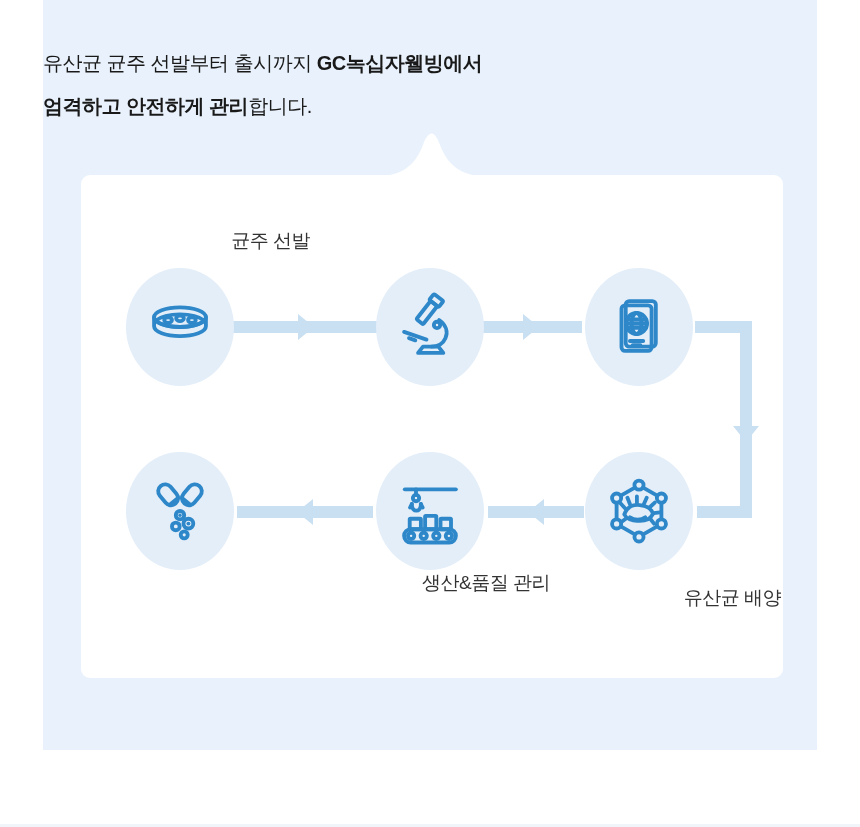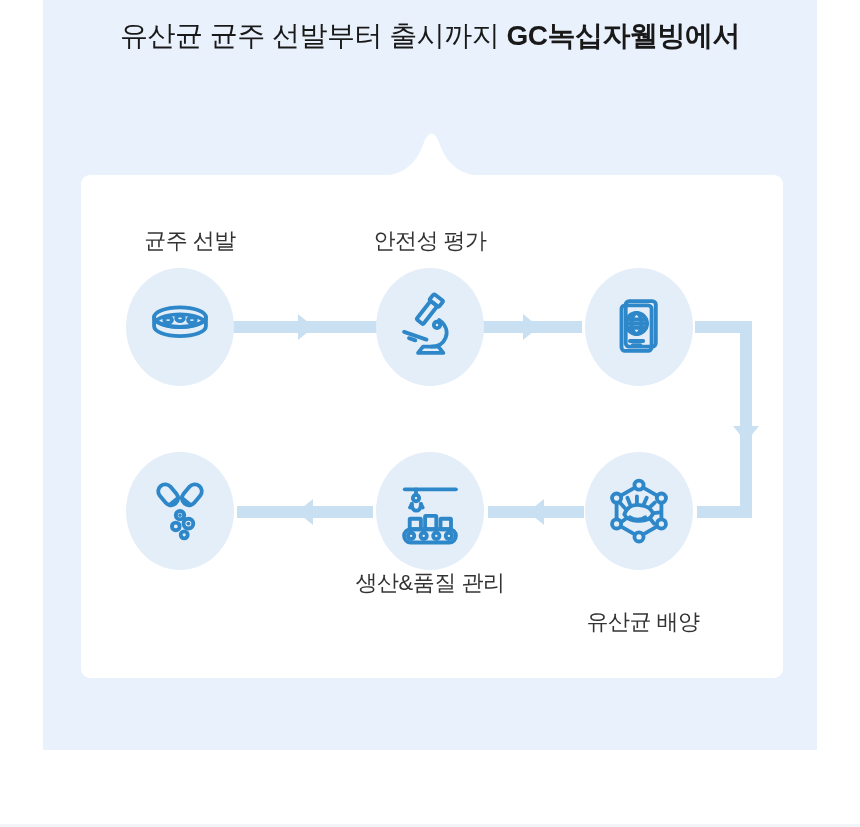--- a/index.html
+++ b/index.html
@@ -15,23 +15,23 @@
   .page{
     position:relative;width:860px;height:827px;margin:0 auto;overflow:hidden;
     background:#ffffff;
     font-family:"Liberation Sans","DejaVu Sans",sans-serif;
   }
   .panel{
     position:absolute;left:43px;top:0;width:774px;height:750px;
     background:var(--panel-bg);
   }
   .title{
-    position:absolute;left:0;top:14px;width:100%;
-    text-align:center;color:var(--title-text);
-    font-size:28px;line-height:43px;letter-spacing:-0.5px;
+    position:absolute;left:0;top:42px;width:100%;
+    color:var(--title-text);
+    font-size:20px;line-height:43px;letter-spacing:-0.5px;
   }
   .title .t-line span{font-weight:500;}
   .title .t-line strong{font-weight:800;}
   .card{
     position:absolute;left:38px;top:175px;width:702px;height:503px;
     background:#ffffff;border-radius:9px;
   }
   .tail{position:absolute;left:297px;top:-43px;width:107px;height:44px;display:block;}
   
   .bar{position:absolute;height:12px;background:var(--connector);}
@@ -43,37 +43,38 @@
   
   .circle{
     position:absolute;width:108px;height:118px;border-radius:50%;
     background:var(--circle-bg);
     display:flex;align-items:center;justify-content:center;
   }
   .circle svg{width:70px;height:70px;display:block;color:var(--icon-stroke);}
   .ic{fill:none;stroke:currentColor;stroke-width:5.5;stroke-linecap:round;stroke-linejoin:round;}
   .ic .fill{fill:currentColor;stroke:none;}
   .step-label{
-    position:absolute;width:240px;text-align:center;
-    color:var(--label-text);font-size:22px;line-height:31px;font-weight:500;
+    position:absolute;width:240px;text-align:right;
+    color:var(--label-text);font-size:19px;line-height:31px;font-weight:500;
     letter-spacing:-0.5px;white-space:nowrap;
   }
   .bottom-rule{
     position:absolute;left:0;bottom:0;width:860px;height:3px;background:#f1f5f9;
   }
 </style>
 </head>
 <body>
 
 <div class="page">
 
   <section class="panel">
 
     <header class="title">
       <div class="t-line"><span>유산균 균주 선발부터 출시까지 </span><strong>GC녹십자웰빙에서</strong></div>
+      <div class="t-line"><strong>엄격하고 안전하게 관리</strong><span>합니다.</span></div>
     </header>
 
     <div class="card">
 
       <svg class="tail" viewBox="0 0 107 44" aria-hidden="true">
         <path d="M0,44 C26,44 38,31 45,13 C48,4.5 51,1.5 53.5,1.5 C56,1.5 59,4.5 62,13 C69,31 81,44 107,44 Z" fill="#ffffff"></path>
       </svg>
 
       <div class="bar" style="left:152px;top:146px;width:144px;"></div>
       <div class="arr right" style="left:217px;top:139px;"></div>
@@ -95,21 +96,20 @@
         <svg viewBox="0 0 100 100" class="ic" aria-hidden="true">
           <ellipse cx="50" cy="36" rx="37" ry="14"></ellipse>
           <path d="M13,36 v13 a37,14 0 0 0 74,0 v-13"></path>
           <path d="M15,41 C31,29 69,29 85,41 C69,53 31,53 15,41 Z"></path>
           <ellipse cx="33" cy="40" rx="5.5" ry="4"></ellipse>
           <ellipse cx="50" cy="37.5" rx="5.5" ry="4"></ellipse>
           <ellipse cx="67" cy="40" rx="5.5" ry="4"></ellipse>
         </svg>
       </div>
 
-      <div class="step-label" style="left:229px;top:50px;">안전성 평가</div>
       <div class="circle" style="left:295px;top:93px;">
         <svg viewBox="0 0 100 100" class="ic" aria-hidden="true">
           <g transform="rotate(38 46 28)">
             <rect x="38" y="2" width="17" height="11" rx="2"></rect>
             <rect x="40.5" y="13" width="12" height="33" rx="2"></rect>
           </g>
           <circle cx="60" cy="47" r="4.5"></circle>
           <path d="M63,40 c10,7 13,17 9,26 c-3.5,8 -11,12 -20,12"></path>
           <path d="M13,57 L45,68"></path>
           <path d="M20,66 l9,3"></path>
@@ -121,21 +121,21 @@
         <svg viewBox="0 0 100 100" class="ic" aria-hidden="true">
           <rect x="31" y="13" width="43" height="65" rx="5"></rect>
           <rect x="25" y="19" width="43" height="65" rx="5"></rect>
           <circle cx="46.5" cy="45" r="15"></circle>
           <ellipse cx="46.5" cy="45" rx="7" ry="15"></ellipse>
           <path d="M33,39 h27 M31.5,45 h30 M33,51 h27"></path>
           <path d="M37,70 h19 M41,76 h11"></path>
         </svg>
       </div>
 
-      <div class="step-label" style="left:442px;top:407px;margin-top:24px;">
+      <div class="step-label" style="left:460px;top:407px;">
           <div>유산균 배양</div>
         </div>
       <div class="circle" style="left:504px;top:277px;">
         <svg viewBox="0 0 100 100" class="ic" aria-hidden="true">
           <circle cx="50" cy="13" r="6.5"></circle>
           <circle cx="82" cy="31.5" r="6.5"></circle>
           <circle cx="82" cy="68.5" r="6.5"></circle>
           <circle cx="50" cy="87" r="6.5"></circle>
           <circle cx="18" cy="68.5" r="6.5"></circle>
           <circle cx="18" cy="31.5" r="6.5"></circle>

